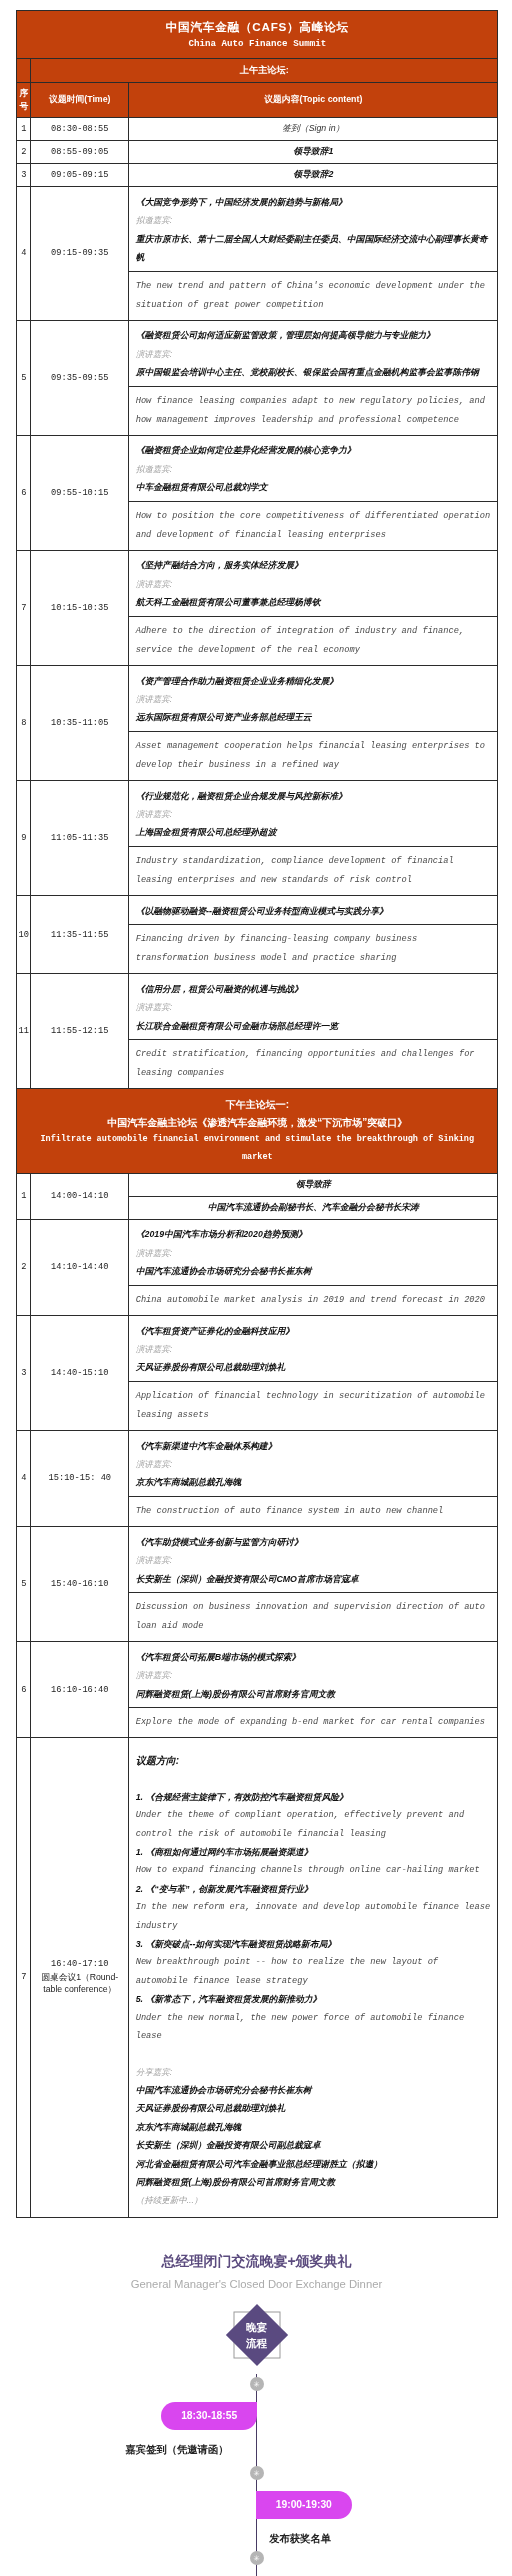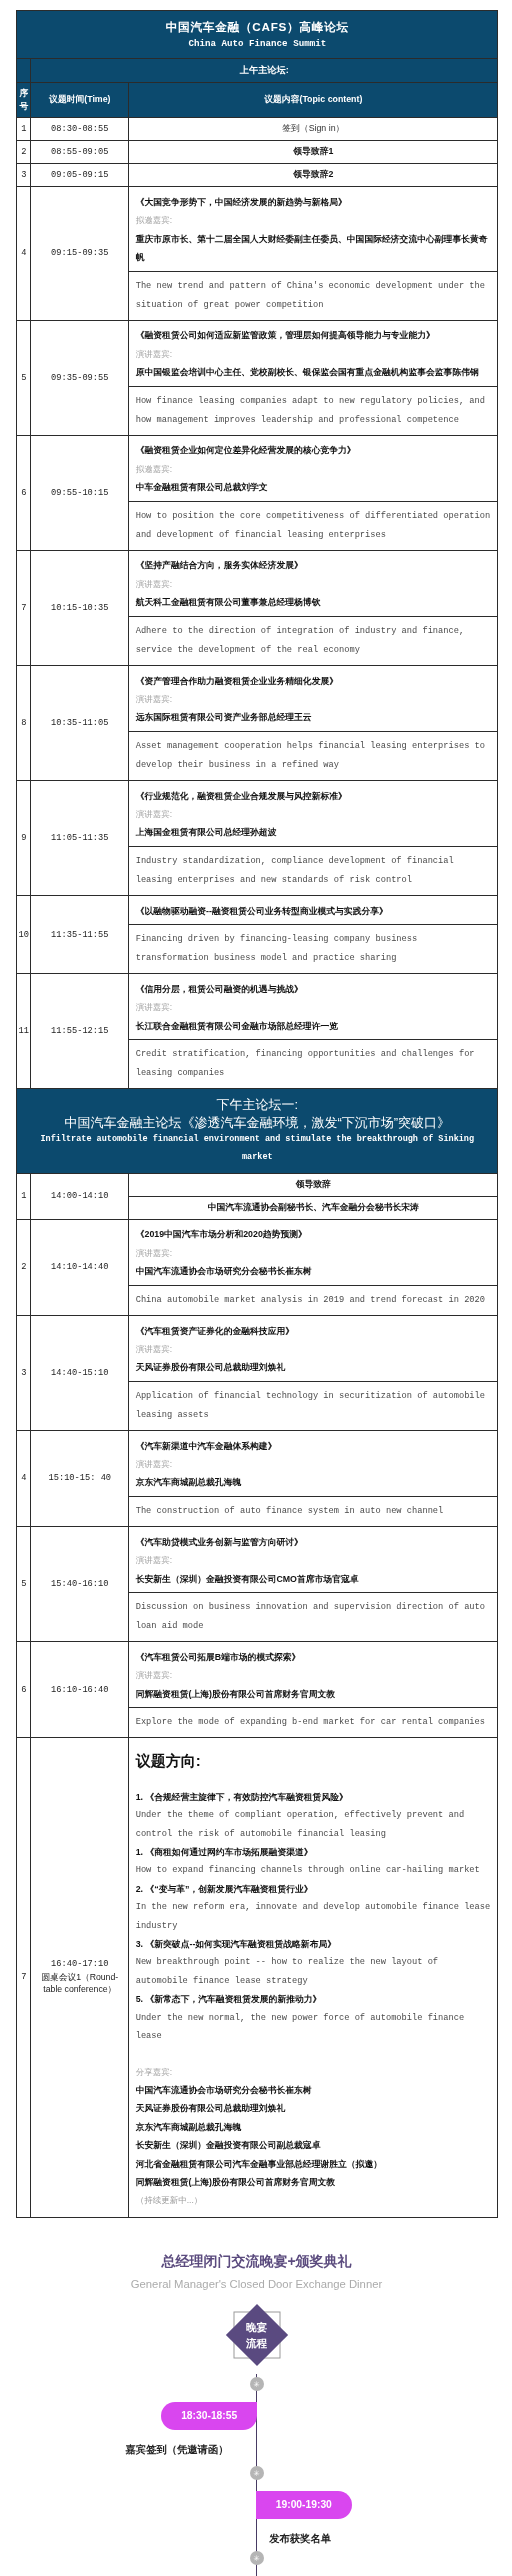--- a/index.html
+++ b/index.html
@@ -9,23 +9,23 @@
   
   .tbl{width:480px;margin:10px 16.3px 0 16.3px;border:0.7px solid #2b2b2b;}
   .trow{display:flex;border-bottom:0.7px solid #2b2b2b;}
   .trow:last-child{border-bottom:none;}
   .c{border-right:0.7px solid #2b2b2b;box-sizing:border-box;}
   .c:last-child{border-right:none;}
   .c-no{width:14px;display:flex;align-items:center;justify-content:center;text-align:center;
         font-family:"Liberation Mono",monospace;font-size:8.7px;color:#222;}
   .c-time{width:98px;display:flex;flex-direction:column;align-items:center;justify-content:center;
         font-family:"Liberation Mono",monospace;font-size:8.7px;color:#222;text-align:center;padding:2.1px;}
-  .c-content{flex:1;min-width:0;}
-
-  .purple{background:#0c4a6e;color:#fff;}
+  .c-content{flex:1;min-width:0;font-style:italic;}
+
+  .purple{background:#c2410c;color:#fff;}
   .title-row{display:block;text-align:center;padding:6.4px 4.2px 5.7px;}
   .title-cn{font-size:11.7px;font-weight:bold;letter-spacing:0.7px;line-height:1.7;}
   .title-en{font-family:"Liberation Mono",monospace;font-size:9.2px;font-weight:bold;line-height:1.6;}
   .forum-cell{flex:1;display:flex;align-items:center;justify-content:center;
         font-weight:bold;font-size:9.2px;padding:5px 2.8px;}
   .hdr .c{display:flex;align-items:center;justify-content:center;text-align:center;
         font-weight:bold;font-size:8.8px;padding:4.2px 1.4px;color:#fff;}
   .hdr .c-no-h{width:14px;line-height:1.5;}
   .hdr .c-time-h{width:98px;}
   .hdr .c-topic-h{flex:1;}
@@ -35,25 +35,25 @@
   .divided{border-top:0.7px solid #2b2b2b;}
 
   .cnblock{padding:5.7px 6.4px 4.2px;}
   .ttl{font-weight:bold;color:#111;font-size:8.8px;line-height:18.4px;}
   .glabel{color:#a3a3a3;font-size:8.5px;line-height:18.4px;}
   .guest{font-weight:bold;color:#111;font-size:8.8px;line-height:18.4px;}
   .enblock{border-top:0.7px solid #2b2b2b;padding:5px 6.4px;font-family:"Liberation Mono",monospace;
         font-size:8.7px;color:#4a4a4a;line-height:19px;}
 
   .band{display:block;text-align:center;padding:6.4px 12.7px;}
-  .band .b1,.band .b2{font-weight:normal;font-size:13px;line-height:17.7px;}
+  .band .b1,.band .b2{font-weight:bold;font-size:10px;line-height:17.7px;}
   .band .b3{font-family:"Liberation Mono",monospace;font-weight:bold;font-size:8.5px;line-height:17.7px;}
 
   .rt-pad{padding:8.5px 6.4px 7px;}
-  .rt-dir{font-weight:bold;font-size:15px;line-height:18.4px;margin:5.7px 0 17px;}
+  .rt-dir{font-weight:bold;font-size:10px;line-height:18.4px;margin:5.7px 0 17px;}
   .rt-cn{font-weight:bold;font-size:8.8px;line-height:18.4px;}
   .rt-en{font-family:"Liberation Mono",monospace;font-size:8.7px;color:#4a4a4a;line-height:18.4px;}
   .rt-share{color:#a3a3a3;font-size:8.5px;line-height:18.4px;margin-top:17px;}
   .rt-guest{font-weight:bold;font-size:8.8px;line-height:18.4px;}
   .rt-note{color:#9a9a9a;font-size:8.5px;line-height:18.4px;}
 
   
   .dinner-title{margin-top:35px;text-align:center;color:#5b4b7e;font-size:14px;font-weight:bold;}
   .dinner-sub{text-align:center;color:#ababab;font-size:11.3px;margin-top:7px;}
 

